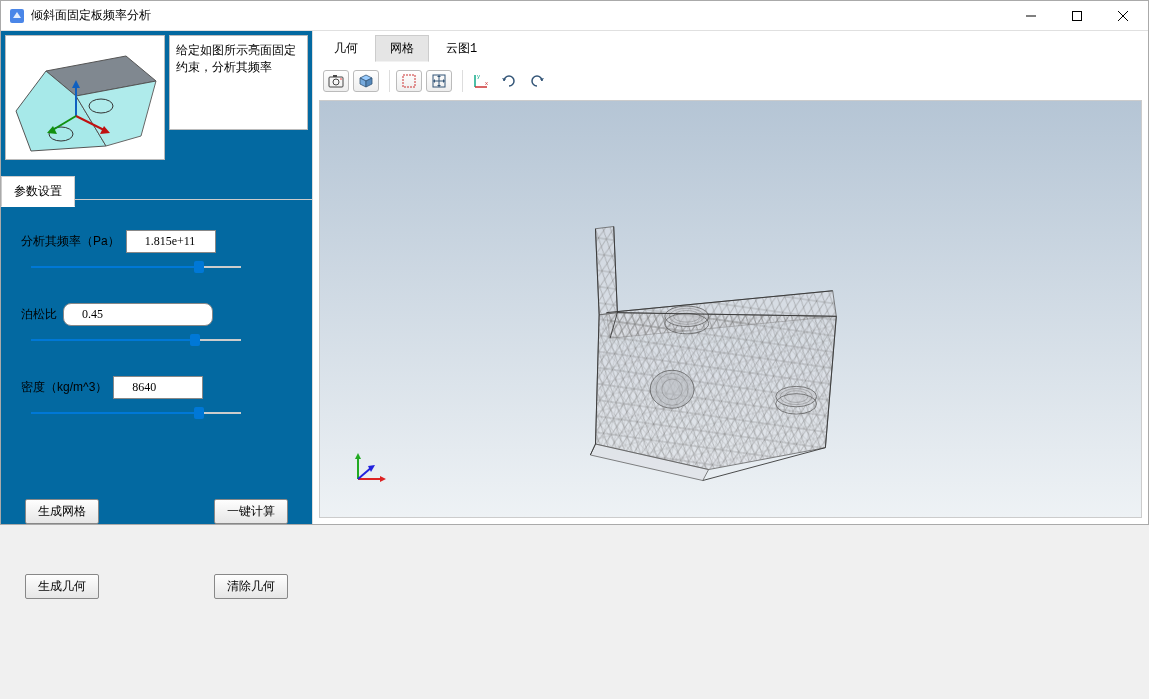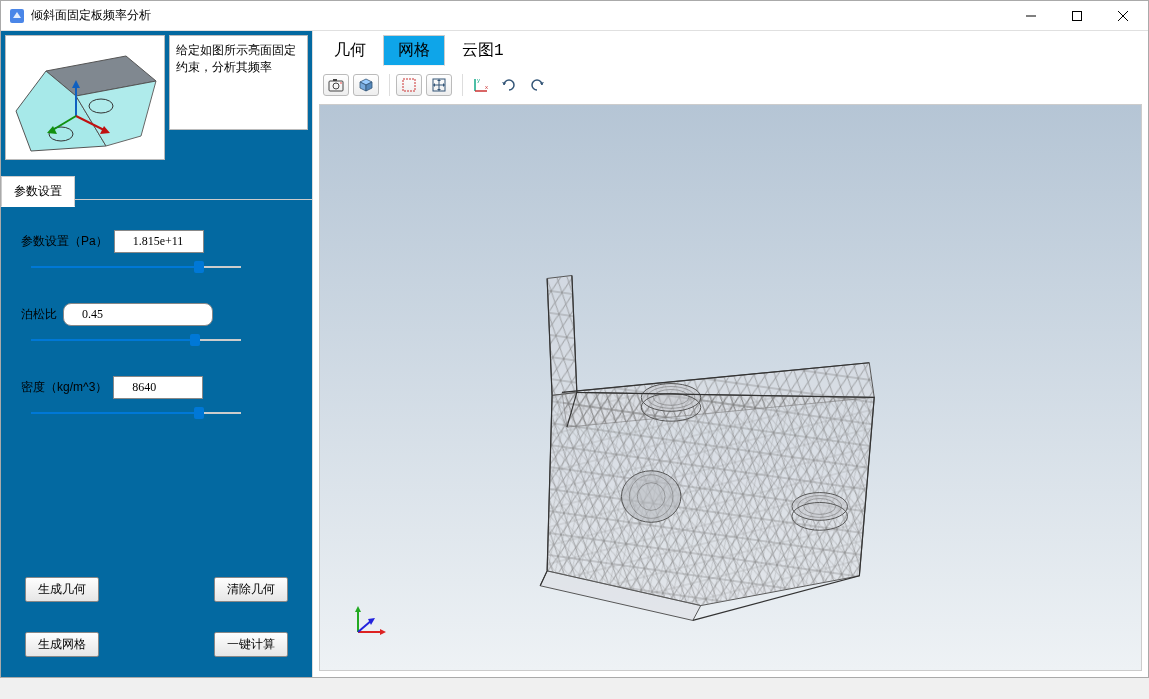--- a/index.html
+++ b/index.html
@@ -6,21 +6,21 @@
     body {
       font-family: "Microsoft YaHei", "SimSun", sans-serif;
       font-size: 12px;
       background: #f0f0f0;
       width: 1149px;
       height: 699px;
       overflow: hidden;
     }
     .window {
       width: 1149px;
-      height: 678px;
+      height: 525px;
       background: #fff;
       border: 1px solid #aaa;
       display: flex;
       flex-direction: column;
     }
     .titlebar {
       height: 30px;
       display: flex;
       align-items: center;
       padding: 0 2px 0 8px;
@@ -172,27 +172,27 @@
       flex-direction: column;
       min-width: 0;
     }
     .view-tabs {
       display: flex;
       gap: 2px;
       padding: 4px 6px 0 6px;
     }
     .view-tabs .vtab {
       padding: 4px 14px;
-      font-size: 16px;
+      font-size: 12px;
       cursor: pointer;
       border: 1px solid transparent;
       font-family: Liberation Mono, monospace;
     }
     .view-tabs .vtab.active {
-      background: #0ea5e9;
+      background: #e5e5e5;
       border: 1px solid #ccc;
       border-bottom: 1px solid #f2f2f2;
     }
     .toolbar {
       display: flex;
       gap: 6px;
       padding: 8px 10px;
       align-items: center;
     }
     .tool-group {
@@ -297,21 +297,21 @@
       </div>
 
       <div class="tabbar">
         <div class="tab active">参数设置</div>
       </div>
 
       <div class="params">
 
         <div class="param-row">
           <div class="param-line">
-            <label>参数设置（Pa）</label>
+            <label>分析其频率（Pa）</label>
             <input type="text" value="1.815e+11" style="">
           </div>
           <div class="slider">
             <div class="track"></div>
             <div class="fill" style="width:80%"></div>
             <div class="thumb-k" style="left:80%"></div>
           </div>
         </div>
 
         <div class="param-row">
@@ -335,27 +335,27 @@
             <div class="track"></div>
             <div class="fill" style="width:80%"></div>
             <div class="thumb-k" style="left:80%"></div>
           </div>
         </div>
 
 
         <div class="left-spacer"></div>
       </div>
 
+      <div class="btn-row" style="margin-bottom:20px">
+        <button class="push-btn">生成网格</button>
+        <button class="push-btn">一键计算</button>
+      </div>
       <div class="btn-row">
         <button class="push-btn">生成几何</button>
         <button class="push-btn">清除几何</button>
-      </div>
-      <div class="btn-row" style="margin-bottom:20px">
-        <button class="push-btn">生成网格</button>
-        <button class="push-btn">一键计算</button>
       </div>
     </div>
 
     <div class="right-panel">
       <div class="view-tabs">
         <div class="vtab">几何</div>
         <div class="vtab active">网格</div>
         <div class="vtab">云图1</div>
       </div>
 

